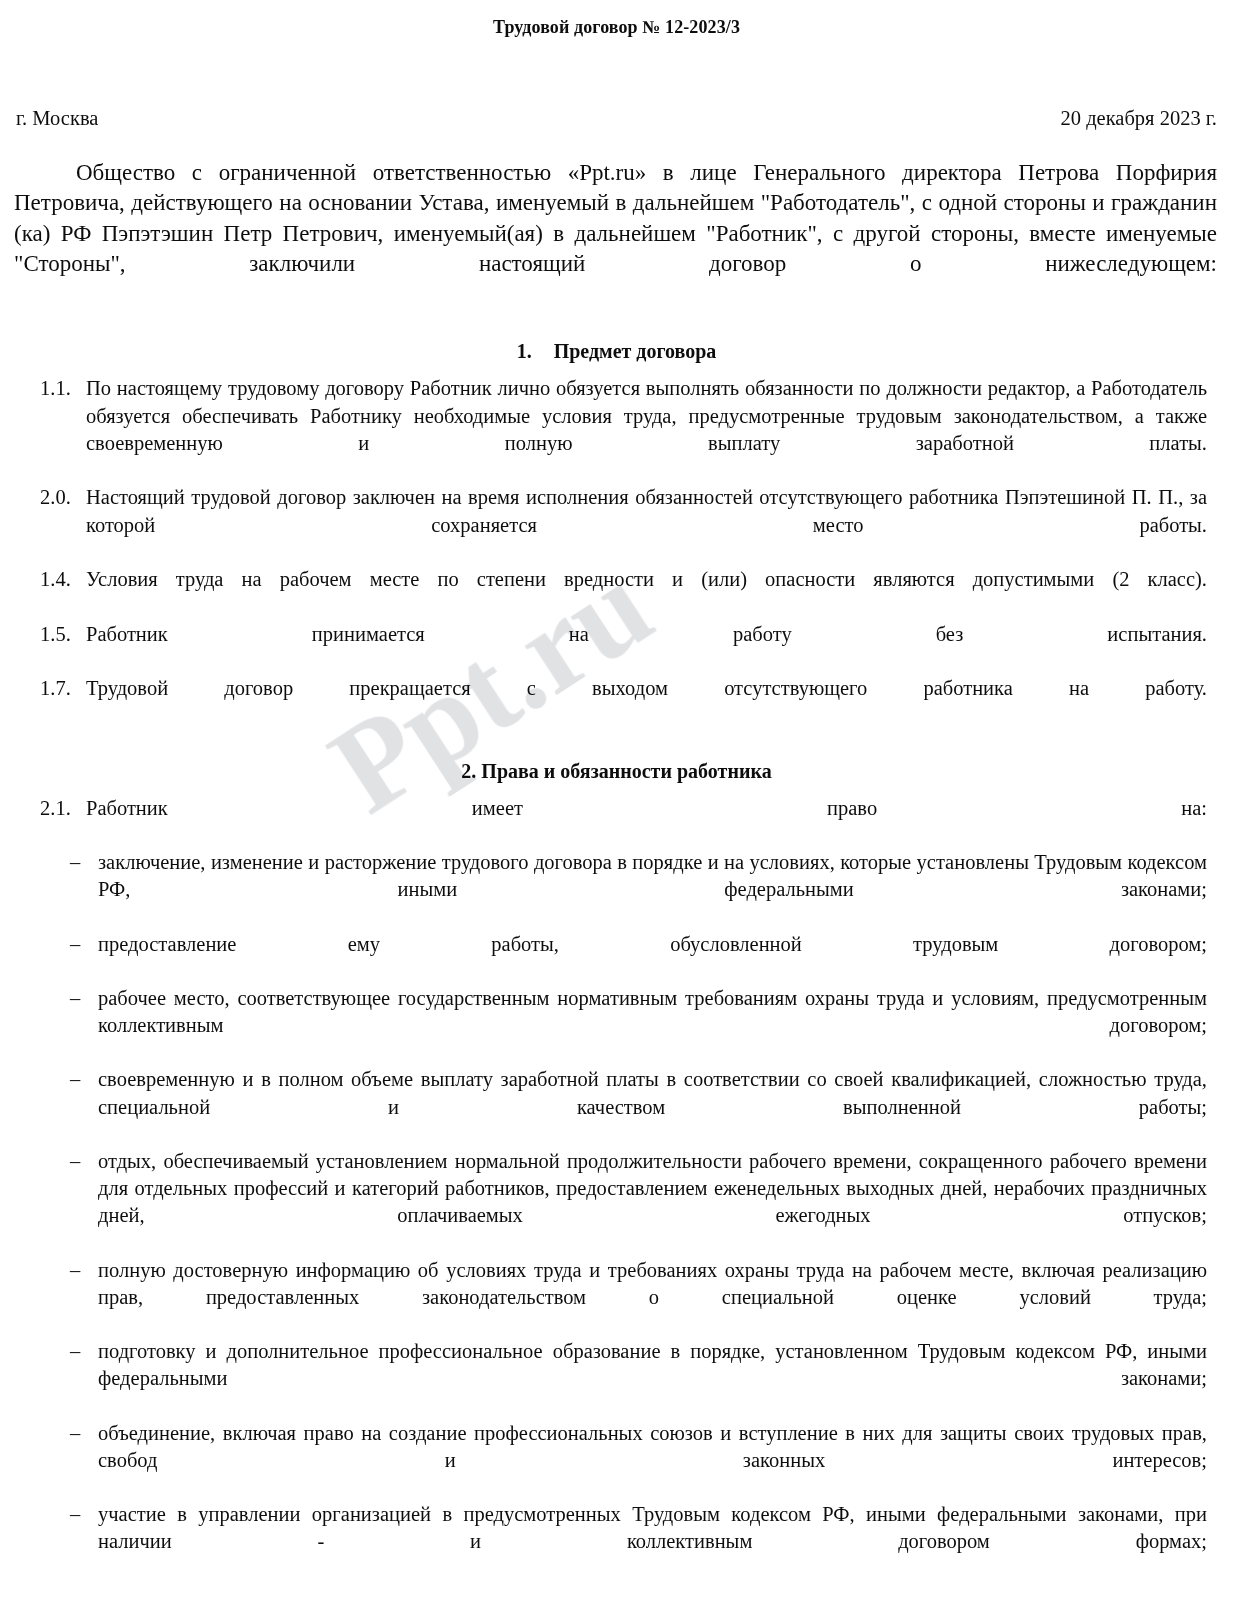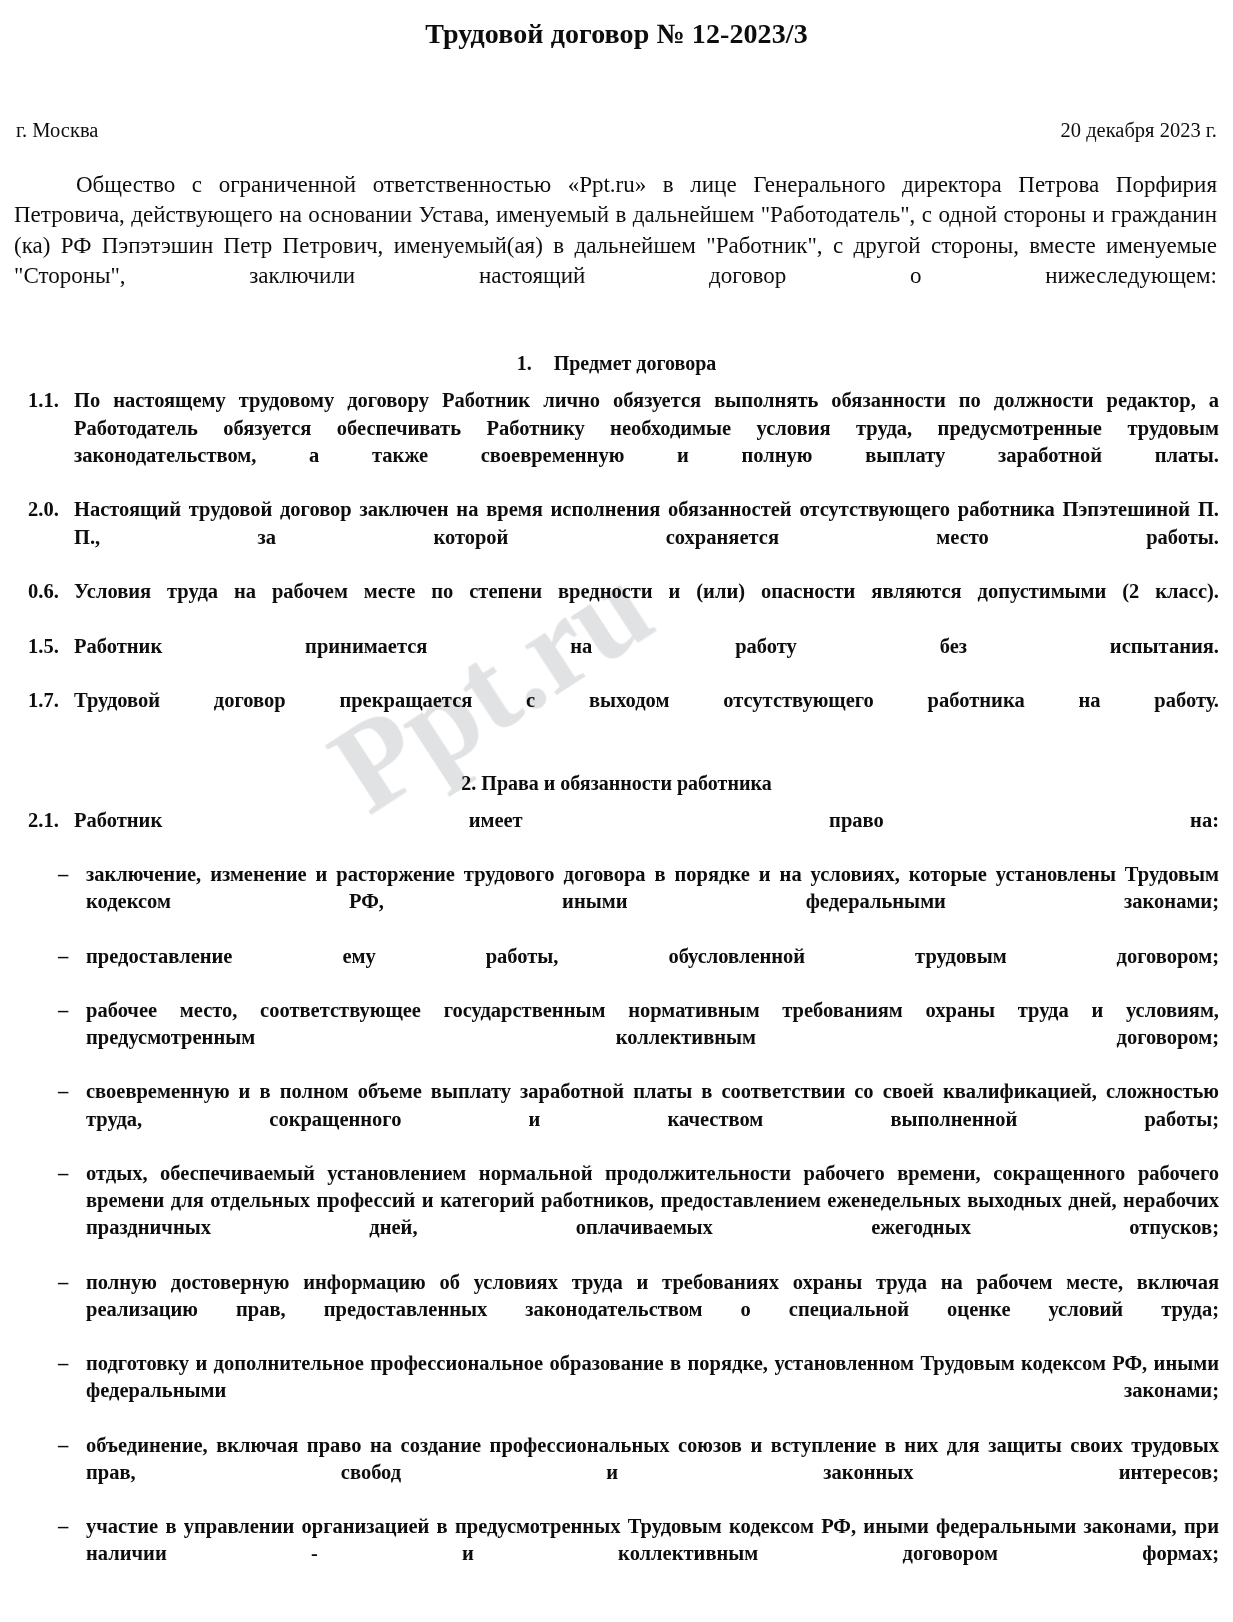--- a/index.html
+++ b/index.html
@@ -44,21 +44,21 @@
     filter: blur(0.6px);
   }
   .content {
     position: relative;
     z-index: 2;
     padding: 0 14px 0 14px;
   }
   .doc-title {
     text-align: center;
     font-weight: bold;
-    font-size: 28px;
+    font-size: 18px;
     line-height: 1.2;
     margin: 17px 0 0 0;
     letter-spacing: 0.1px;
   }
   .place-date {
     display: flex;
     justify-content: space-between;
     align-items: baseline;
     font-size: 20.5px;
     margin-top: 68px;
@@ -78,23 +78,22 @@
     font-size: 20px;
     margin-top: 30px;
     margin-bottom: 12px;
   }
   .section-heading .num-gap {
     display: inline-block;
     width: 22px;
   }
   .clause-list {
     list-style: none;
-    margin: 0;
-    padding: 0;
-    font-weight: bold;
+    margin: 12px;
+    padding: 0;
   }
   .clause {
     position: relative;
     padding-left: 60px;
     font-size: 20.5px;
     line-height: 1.33;
     text-align: justify;
     margin-bottom: 0px;
   }
   .clause > .clause-num {
@@ -165,21 +164,21 @@
         <ul class="clause-list">
           <li class="clause">
             <span class="clause-num">1.1.</span>
             <span class="clause-text">По настоящему трудовому договору Работник лично обязуется выполнять обязанности по должности редактор, а Работодатель обязуется обеспечивать Работнику необходимые условия труда, предусмотренные трудовым законодательством, а также своевременную и полную выплату заработной платы.</span>
           </li>
           <li class="clause">
             <span class="clause-num">2.0.</span>
             <span class="clause-text">Настоящий трудовой договор заключен на время исполнения обязанностей отсутствующего работника Пэпэтешиной П. П., за которой сохраняется место работы.</span>
           </li>
           <li class="clause">
-            <span class="clause-num">0.6.</span>
+            <span class="clause-num">1.4.</span>
             <span class="clause-text">Условия труда на рабочем месте по степени вредности и (или) опасности являются допустимыми (2 класс).</span>
           </li>
           <li class="clause">
             <span class="clause-num">1.5.</span>
             <span class="clause-text">Работник принимается на работу без испытания.</span>
           </li>
           <li class="clause">
             <span class="clause-num">1.7.</span>
             <span class="clause-text">Трудовой договор прекращается с выходом отсутствующего работника на работу.</span>
           </li>
@@ -198,21 +197,21 @@
             <li class="bullet">
               <span class="dash">–</span>
               <span class="bullet-text">предоставление ему работы, обусловленной трудовым договором;</span>
             </li>
             <li class="bullet">
               <span class="dash">–</span>
               <span class="bullet-text">рабочее место, соответствующее государственным нормативным требованиям охраны труда и условиям, предусмотренным коллективным договором;</span>
             </li>
             <li class="bullet">
               <span class="dash">–</span>
-              <span class="bullet-text">своевременную и в полном объеме выплату заработной платы в соответствии со своей квалификацией, сложностью труда, сокращенного и качеством выполненной работы;</span>
+              <span class="bullet-text">своевременную и в полном объеме выплату заработной платы в соответствии со своей квалификацией, сложностью труда, специальной и качеством выполненной работы;</span>
             </li>
             <li class="bullet">
               <span class="dash">–</span>
               <span class="bullet-text">отдых, обеспечиваемый установлением нормальной продолжительности рабочего времени, сокращенного рабочего времени для отдельных профессий и категорий работников, предоставлением еженедельных выходных дней, нерабочих праздничных дней, оплачиваемых ежегодных отпусков;</span>
             </li>
             <li class="bullet">
               <span class="dash">–</span>
               <span class="bullet-text">полную достоверную информацию об условиях труда и требованиях охраны труда на рабочем месте, включая реализацию прав, предоставленных законодательством о специальной оценке условий труда;</span>
             </li>
             <li class="bullet">

